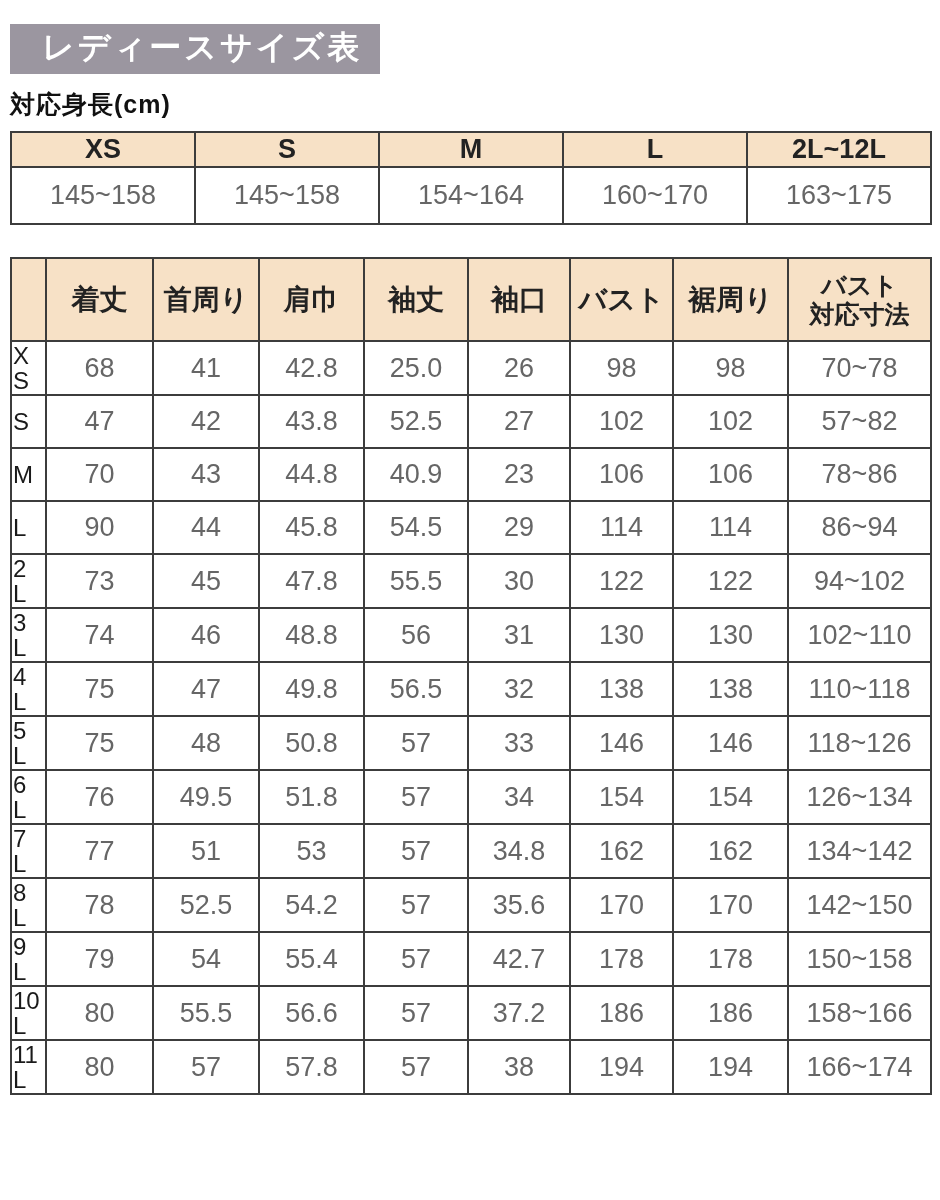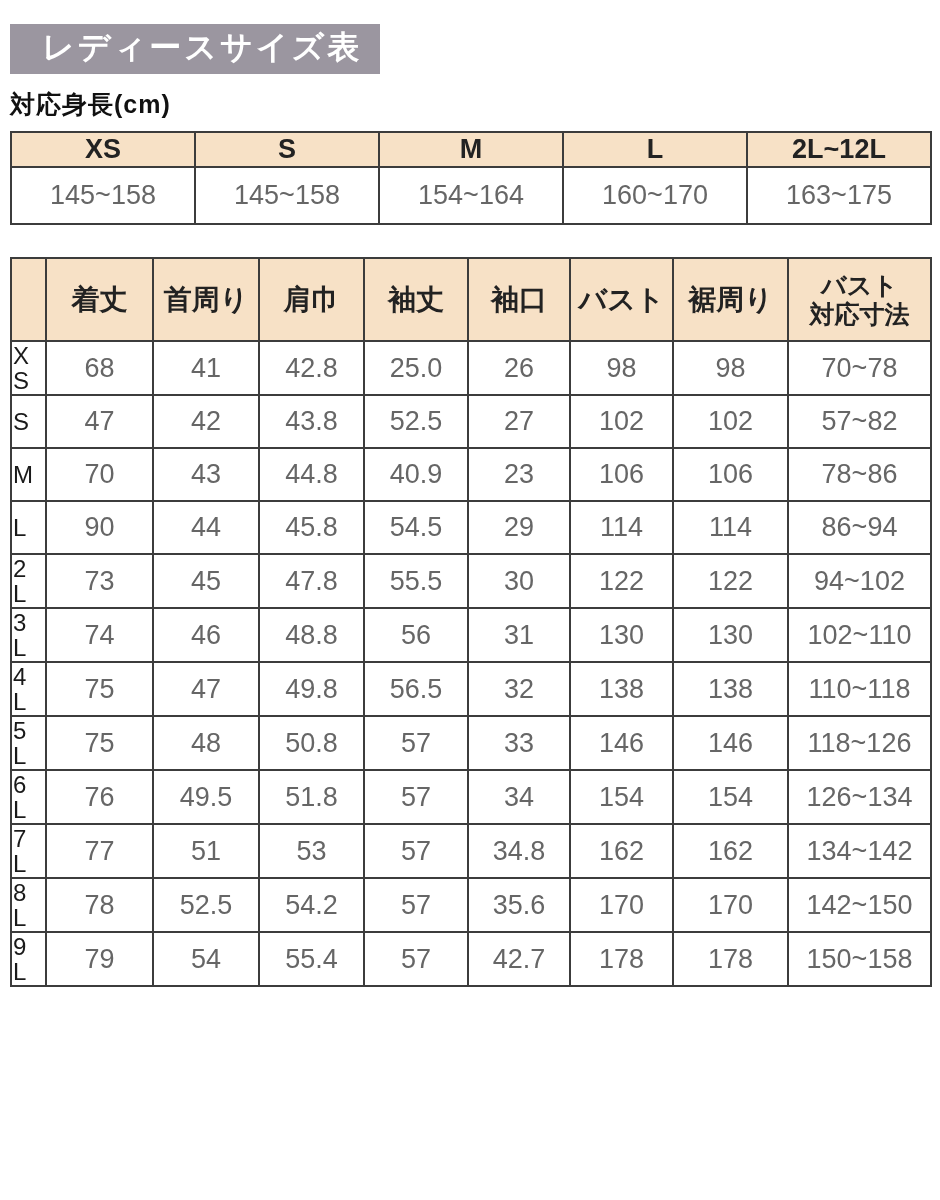--- a/index.html
+++ b/index.html
@@ -277,16 +277,38 @@
           <th class="rowlabel">9<br>L</th>
           <td>79</td>
           <td>54</td>
           <td>55.4</td>
           <td>57</td>
           <td>42.7</td>
           <td>178</td>
           <td>178</td>
           <td>150~158</td>
         </tr>
+        <tr>
+          <th class="rowlabel">10<br>L</th>
+          <td>80</td>
+          <td>55.5</td>
+          <td>56.6</td>
+          <td>57</td>
+          <td>37.2</td>
+          <td>186</td>
+          <td>186</td>
+          <td>158~166</td>
+        </tr>
+        <tr>
+          <th class="rowlabel">11<br>L</th>
+          <td>80</td>
+          <td>57</td>
+          <td>57.8</td>
+          <td>57</td>
+          <td>38</td>
+          <td>194</td>
+          <td>194</td>
+          <td>166~174</td>
+        </tr>
       </tbody>
   </table>
 
 </div>
 
 </body></html>

